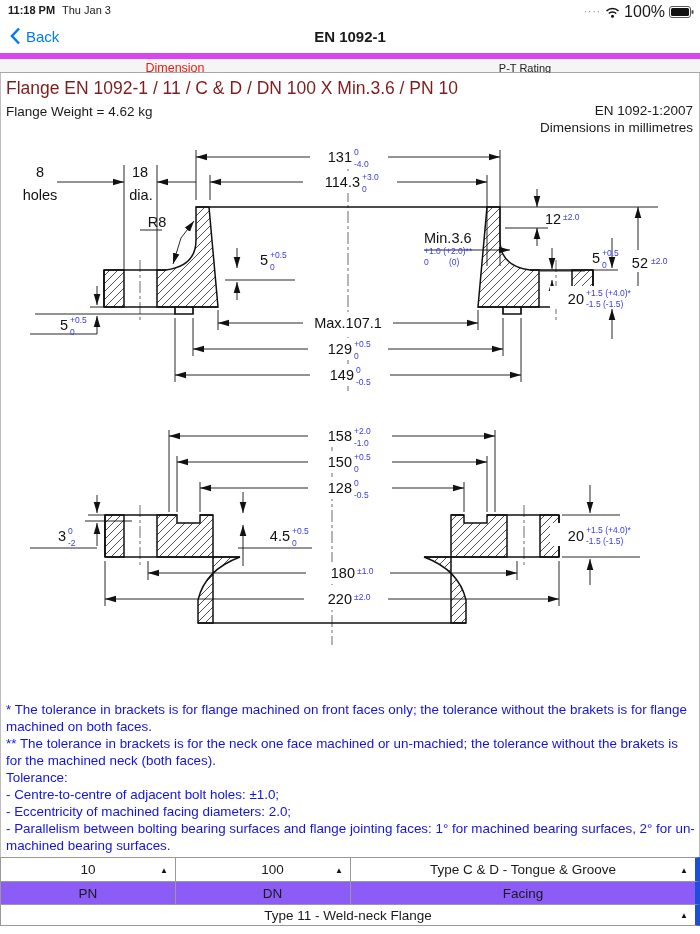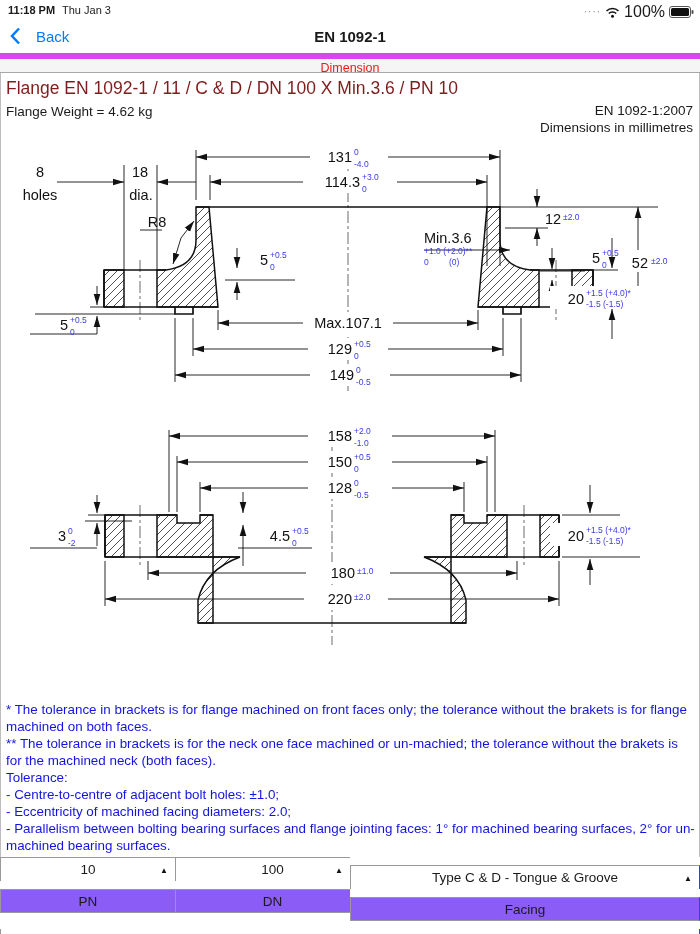--- a/index.html
+++ b/index.html
@@ -8,21 +8,21 @@
   .abs{position:absolute;}
   
   .statusbar{top:0;left:0;width:700px;height:20px;background:#fff;font-size:11px;}
   .sb-time{left:8px;top:4px;font-weight:bold;}
   .sb-date{left:62px;top:4px;}
   .sb-right{right:6px;top:3px;display:flex;align-items:center;gap:4px;}
   .sb-dots{color:#8e8e93;font-size:10px;letter-spacing:1px;line-height:10px;}
   .sb-batt-txt{font-size:16px;}
   
   .navbar{top:20px;left:0;width:700px;height:33px;background:#fff;}
-  .back-btn{left:10px;top:7px;display:flex;align-items:center;gap:15px;color:#007aff;font-size:15px;cursor:pointer;justify-content:space-between;}
+  .back-btn{left:10px;top:7px;display:flex;align-items:center;gap:5px;color:#007aff;font-size:15px;cursor:pointer;justify-content:space-between;}
   .nav-title{left:0;top:8px;width:700px;text-align:center;font-size:15px;font-weight:600;}
   
   .tabbar{top:53px;left:0;width:700px;height:20px;background:#f5f5f5;
           border-top:6px solid #d946ef;border-bottom:1px solid #a7a7a7;box-sizing:border-box;display:flex;}
   .tab{flex:1;text-align:center;line-height:18px;cursor:pointer;}
   .tab-dim{color:#ea1c0d;font-size:12.5px;}
   .tab-pt{color:#222;font-size:11px;}
   
   .content{top:73px;left:0;width:700px;height:784px;background:#fff;
            border-left:1px solid #bdbdbd;border-right:1px solid #bdbdbd;box-sizing:border-box;}
@@ -32,21 +32,21 @@
   .hd-units{right:7px;top:120px;font-size:13.5px;text-align:center;}
   .drawing{top:140px;left:0;}
   
   .notes{top:701px;left:6px;width:690px;font-size:13.4px;line-height:17px;color:#1414e0;}
   .boltsize{color:#000;}
   
   .pickers{top:857px;left:0;width:700px;}
   .prow{display:flex;width:700px;box-sizing:border-box;}
   .pcell{position:relative;border:1px solid #999;border-right:none;box-sizing:border-box;
          text-align:center;font-size:13.5px;display:flex;align-items:center;justify-content:center;}
-  .pcell:last-child{border-right:1px solid #1d4ed8;margin-top:8px;}
+  .pcell:last-child{border-right:5px solid #1d4ed8;}
   .prow1 .pcell{height:24px;background:#fff;border-bottom:none;cursor:pointer;}
   .prow2 .pcell{height:24px;background:#8b5cf6;}
   .prow3 .pcell{height:21px;background:#fff;border-top:none;cursor:pointer;}
   .w1{width:175px;text-align:center;} .w2{width:175px;padding-left:19px;} .w3{width:350px;} .wfull{width:700px;}
   .tri{position:absolute;right:7px;top:50%;transform:translateY(-50%);font-size:8px;color:#111;}
   
   svg text{font-family:"Liberation Sans",sans-serif;fill:#111;}
   .dimtxt{font-size:14.5px;}
   .toltxt{font-size:8.5px;fill:#3a3ae8;}
 </style>
@@ -77,20 +77,21 @@
     <svg width="11" height="18">
         <path d="M9,1.5 L2,9 L9,16.5" stroke="#007aff" stroke-width="2.5" fill="none"></path>
       </svg>
     <span>Back</span>
   </div>
   <div class="abs nav-title">EN 1092-1</div>
 </div>
 
 <div class="abs tabbar">
   <div class="tab tab-dim">Dimension</div>
+  <div class="tab tab-pt">P-T Rating</div>
 </div>
 
 <div class="abs content"></div>
 <div class="abs hd-title">Flange EN 1092-1 / 11 / C &amp; D / DN 100 X Min.3.6 / PN 10</div>
 <div class="abs hd-weight">Flange Weight = 4.62 kg</div>
 <div class="abs hd-std">EN 1092-1:2007</div>
 <div class="abs hd-units">Dimensions in millimetres</div>
 
 <svg class="abs drawing" width="700" height="560" viewBox="0 0 700 560">
   <defs>

